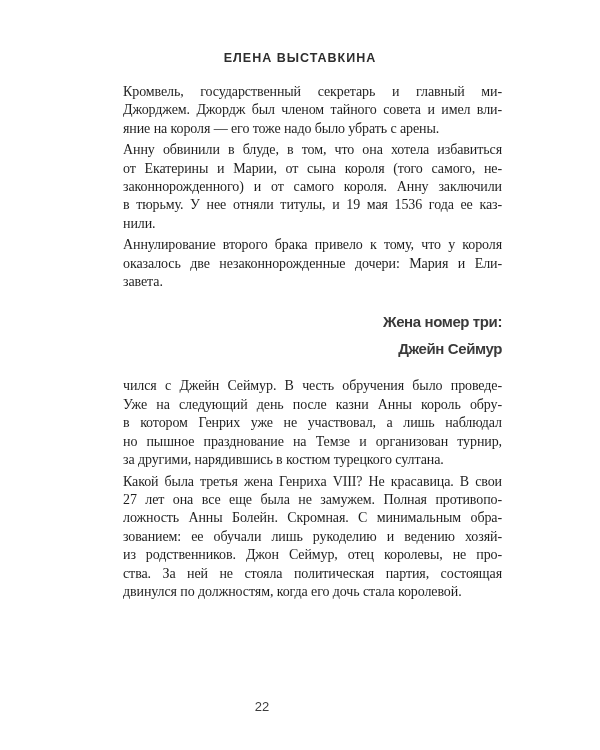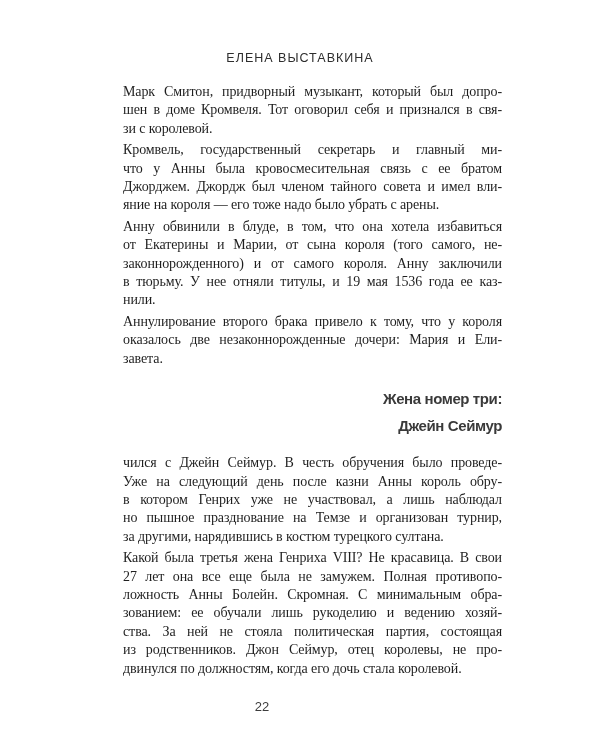--- a/index.html
+++ b/index.html
@@ -17,21 +17,21 @@
     overflow: hidden;
   }
   .running-head {
     position: absolute;
     top: 51px;
     left: 0;
     width: 600px;
     text-align: center;
     font-family: "Liberation Sans", sans-serif;
     font-size: 12.5px;
-    font-weight: 400;
+    font-weight: 700;
     letter-spacing: 1px;
     color: #2d2d2d;
   }
   .text-block {
     position: absolute;
     left: 123px;
     top: 83px;
     width: 379px;
   }
   .para {
@@ -73,29 +73,23 @@
 </style>
 </head>
 <body>
 
 <div class="page">
 
   <header class="running-head">ЕЛЕНА ВЫСТАВКИНА</header>
 
   <main class="text-block">
 
-    <p class="para">
-      <span class="line" style="display:block">Марк Смитон, придворный музыкант, который был допро-</span>
-      <span class="line" style="display:block">шен в доме Кромвеля. Тот оговорил себя и признался в свя-</span>
-      <span class="line last" style="display:block">зи с королевой.</span>
-    </p>
 
     <p class="para">
       <span class="line" style="display:block">Кромвель, государственный секретарь и главный ми-</span>
-      <span class="line" style="display:block">что у Анны была кровосмесительная связь с ее братом</span>
       <span class="line" style="display:block">Джорджем. Джордж был членом тайного совета и имел вли-</span>
       <span class="line last" style="display:block">яние на короля — его тоже надо было убрать с арены.</span>
     </p>
 
     <p class="para">
       <span class="line" style="display:block">Анну обвинили в блуде, в том, что она хотела избавиться</span>
       <span class="line" style="display:block">от Екатерины и Марии, от сына короля (того самого, не-</span>
       <span class="line" style="display:block">законнорожденного) и от самого короля. Анну заключили</span>
       <span class="line" style="display:block">в тюрьму. У нее отняли титулы, и 19 мая 1536 года ее каз-</span>
       <span class="line last" style="display:block">нили.</span>
@@ -118,22 +112,22 @@
       <span class="line" style="display:block">в котором Генрих уже не участвовал, а лишь наблюдал</span>
       <span class="line" style="display:block">но пышное празднование на Темзе и организован турнир,</span>
       <span class="line last" style="display:block">за другими, нарядившись в костюм турецкого султана.</span>
     </p>
 
     <p class="para">
       <span class="line" style="display:block">Какой была третья жена Генриха VIII? Не красавица. В свои</span>
       <span class="line" style="display:block">27 лет она все еще была не замужем. Полная противопо-</span>
       <span class="line" style="display:block">ложность Анны Болейн. Скромная. С минимальным обра-</span>
       <span class="line" style="display:block">зованием: ее обучали лишь рукоделию и ведению хозяй-</span>
+      <span class="line" style="display:block">из родственников. Джон Сеймур, отец королевы, не про-</span>
       <span class="line" style="display:block">ства. За ней не стояла политическая партия, состоящая</span>
-      <span class="line" style="display:block">из родственников. Джон Сеймур, отец королевы, не про-</span>
       <span class="line last" style="display:block">двинулся по должностям, когда его дочь стала королевой.</span>
     </p>
 
   </main>
 
   <footer class="page-number">22</footer>
 
 </div>
 
 </body></html>

